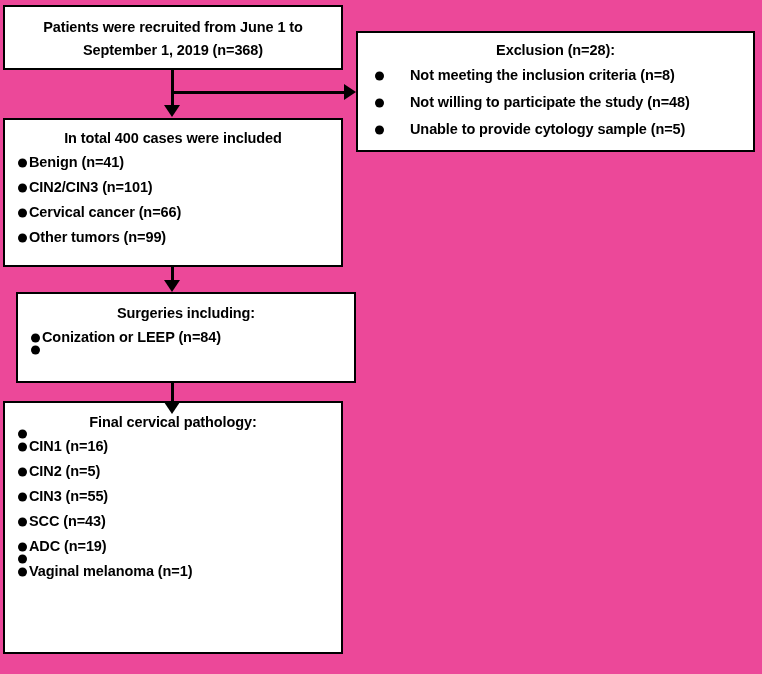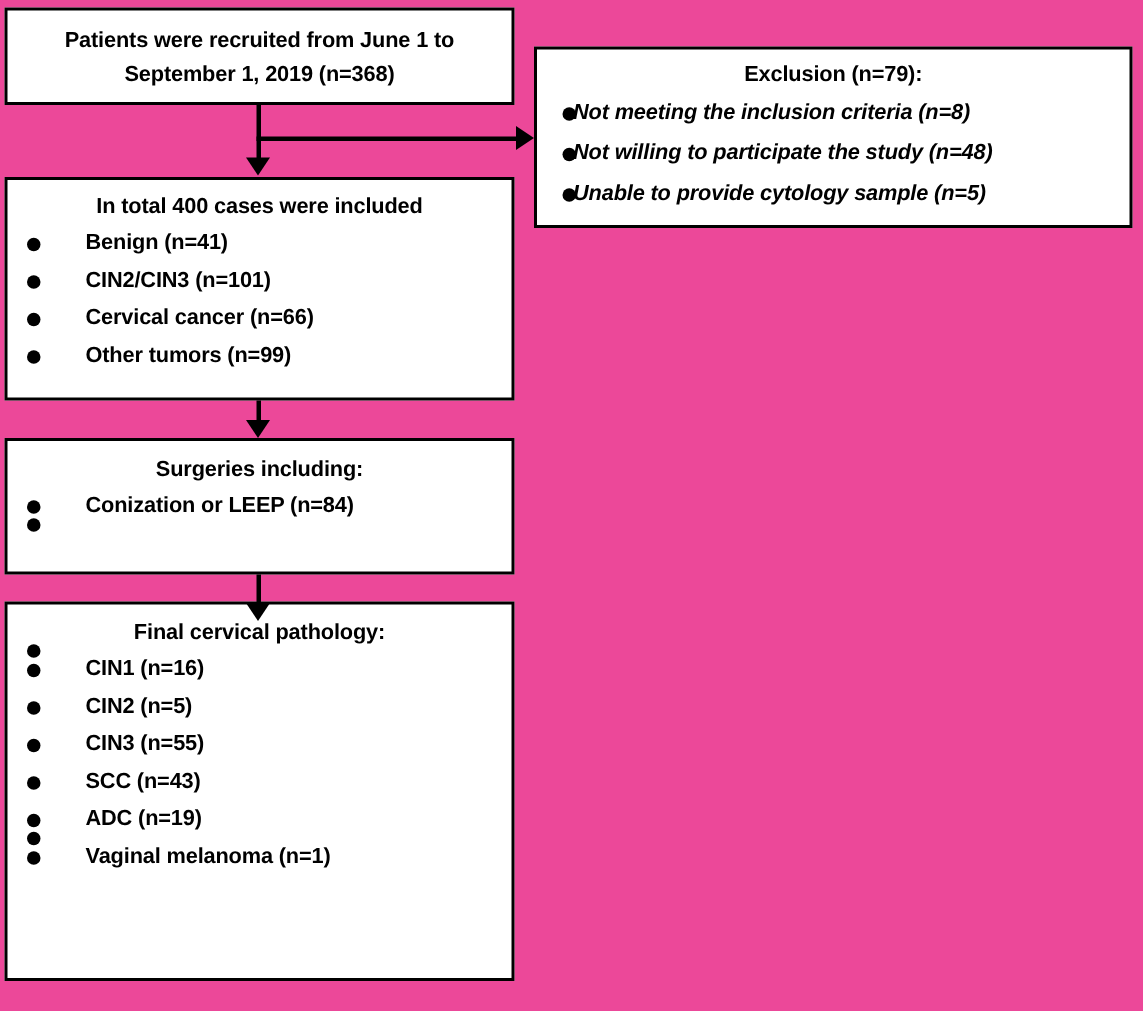--- a/index.html
+++ b/index.html
@@ -36,46 +36,46 @@
     list-style: none;
     margin: 0;
     padding: 0;
   }
   .bullet-item {
     position: relative;
     font-weight: bold;
     font-size: 14.5px;
     line-height: 25px;
     color: #000000;
-    padding-left: 52px;
+    padding-left: 24px;
     letter-spacing: -0.1px;
     white-space: nowrap;
   }
   .bullet-dot {
     position: absolute;
     left: 13px;
     top: 50%;
     transform: translateY(-50%);
     width: 9px;
     height: 9px;
     border-radius: 50%;
     background: #000000;
   }
 
   
   #box-recruited  { left: 3px;   top: 5px;   width: 340px; height: 65px; }
   #box-exclusion  { left: 356px; top: 31px;  width: 399px; height: 121px; }
   #box-included   { left: 3px;   top: 118px; width: 340px; height: 149px; }
-  #box-surgeries  { left: 3px;   top: 292px; width: 340px; height: 91px; }
+  #box-surgeries  { left: 16px;   top: 292px; width: 340px; height: 91px; }
   #box-pathology  { left: 3px;   top: 401px; width: 340px; height: 253px; }
 
   .box-inner { padding-top: 9px; }
   #box-recruited .box-inner { padding-top: 9px; }
   #box-exclusion .box-inner { padding-top: 6px; }
-  #box-exclusion .bullet-item { padding-left: 24px; line-height: 27px; font-style: italic; }
+  #box-exclusion .bullet-item { padding-left: 52px; line-height: 27px; }
   #box-exclusion .bullet-dot { left: 17px; }
   #box-included .box-inner { padding-top: 7px; }
   #box-surgeries .box-inner { padding-top: 8px; }
   #box-pathology .box-inner { padding-top: 8px; }
 
   
   .vline {
     position: absolute;
     width: 3px;
     background: #000000;
@@ -120,21 +120,21 @@
 
   <div class="box" id="box-recruited">
     <div class="box-inner">
       <div class="box-title">Patients were recruited from June 1 to</div>
       <div class="box-title">September 1, 2019 (n=368)</div>
     </div>
   </div>
 
   <div class="box" id="box-exclusion">
     <div class="box-inner">
-      <div class="box-title">Exclusion (n=79):</div>
+      <div class="box-title">Exclusion (n=28):</div>
       <ul class="bullet-list">
         <li class="bullet-item">
           <span class="bullet-dot"></span>
           <span>Not meeting the inclusion criteria (n=8)</span>
         </li>
         <li class="bullet-item">
           <span class="bullet-dot"></span>
           <span>Not willing to participate the study (n=48)</span>
         </li>
         <li class="bullet-item">

